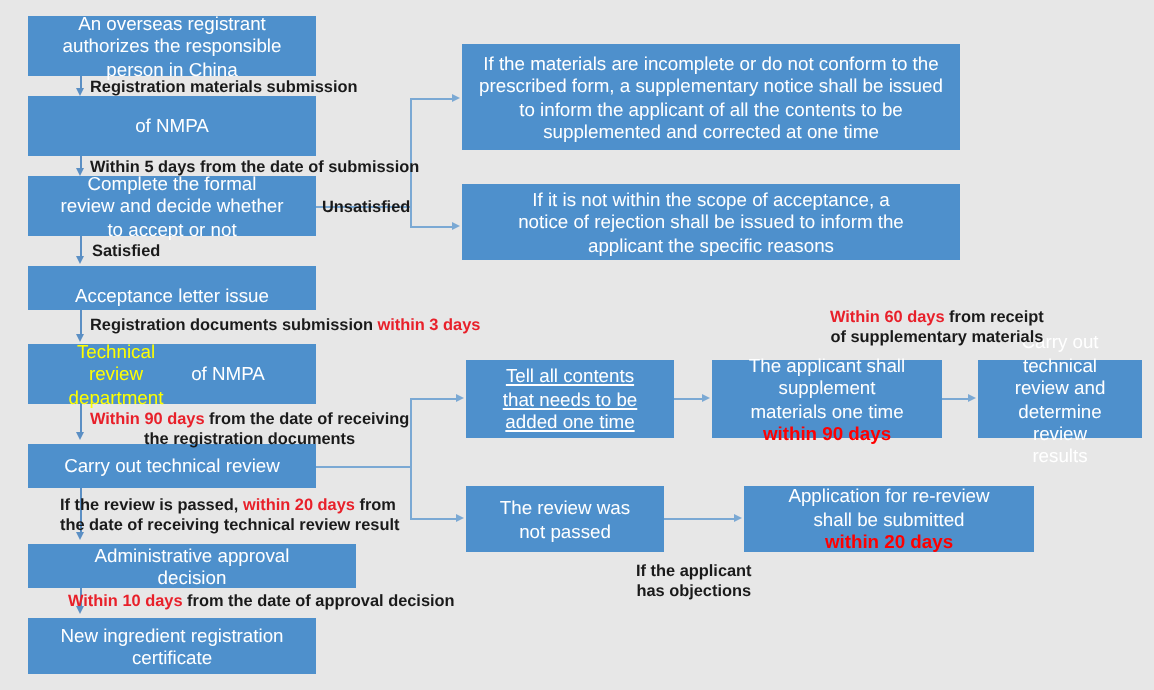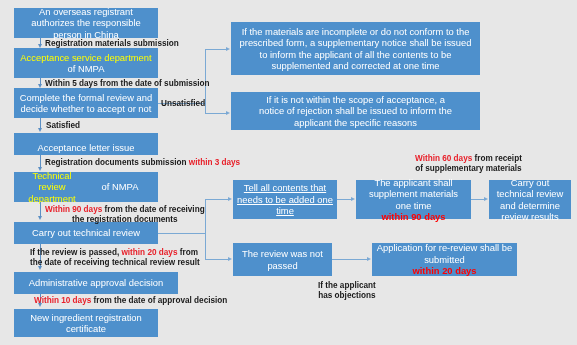--- a/index.html
+++ b/index.html
@@ -16,21 +16,21 @@
   .box{
     position:absolute;
     background:#4e90cc;
     color:#ffffff;
     display:flex;
     align-items:center;
     justify-content:center;
     text-align:center;
     line-height:1.22;
     box-sizing:border-box;
-    padding:2px 4px;
+    padding:2px 16px;
     font-size:9.4px;
   }
   .box span{display:block;width:100%;}
   .yellow{color:#ffff00;}
   .white{color:#ffffff;}
   .redin{color:#ff0000;font-weight:bold;}
 
   
   .lbl{
     position:absolute;
@@ -65,21 +65,20 @@
 </head>
 <body>
 
 <div id="canvas">
 
   <div class="box" style="left:14px;top:8px;width:144px;height:30px;">
     <span>An overseas registrant authorizes the responsible person in China</span>
   </div>
 
   <div class="box" style="left:14px;top:48px;width:144px;height:30px;flex-direction:column;">
-    <span class="yellow">Acceptance service department</span>
     <span class="white">of NMPA</span>
   </div>
 
   <div class="box" style="left:14px;top:88px;width:144px;height:30px;">
     <span>Complete the formal review and decide whether to accept or not</span>
   </div>
 
   <div class="box" style="left:14px;top:133px;width:144px;height:22px;align-items:flex-end;">
     <span>Acceptance letter issue</span>
   </div>

